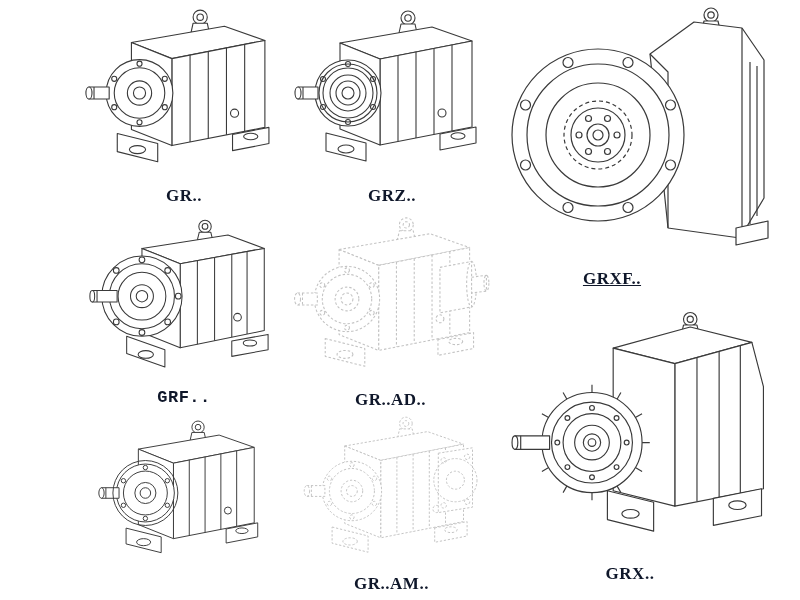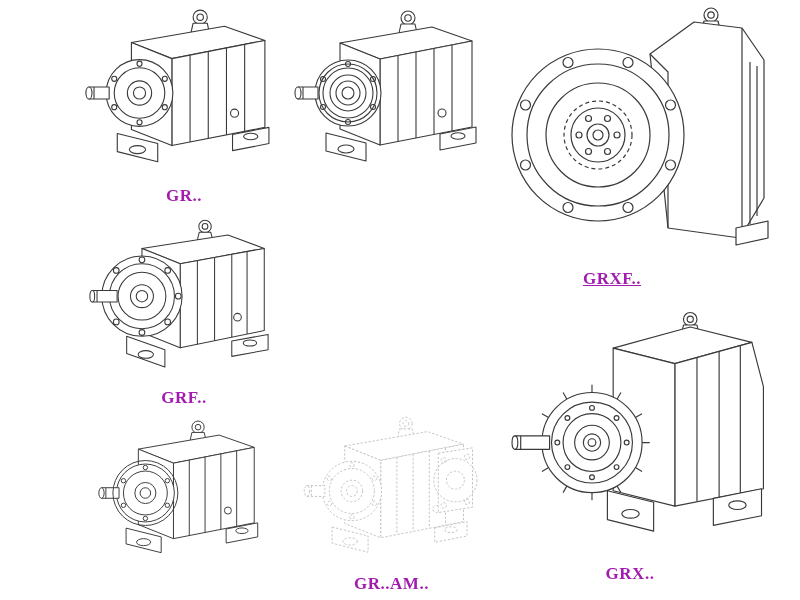--- a/index.html
+++ b/index.html
@@ -1,21 +1,21 @@
 <!DOCTYPE html>
 <html><head>
 <meta charset="utf-8">
 <style>
   html,body{margin:0;padding:0;background:#fff;}
   #stage{position:relative;width:800px;height:600px;background:#fff;overflow:hidden;
          font-family:"Liberation Serif", serif;color:#111;}
   .cell{position:absolute;}
   .cell svg{display:block;width:100%;}
   .fig-label{text-align:center;font-weight:bold;font-size:17px;letter-spacing:.5px;
-             line-height:24px;height:24px;color:#a21caf;}
+             line-height:24px;height:24px;color:#0f172a;}
   .ink{color:#3a3a3a;}
   .ghost{color:#c3c3c3;stroke-dasharray:2.5 2;}
   .shift-l{padding-right:64px;text-decoration:underline;}
   .shift-s{padding-right:28px;}
   #defs{position:absolute;width:0;height:0;overflow:hidden;}
 </style>
 </head>
 <body>
 
 <svg id="defs" aria-hidden="true">
@@ -180,36 +180,49 @@
     </svg>
     <div class="fig-label">GR..</div>
   </div>
 
   <div class="cell" style="left:292px;top:2px;width:200px;">
     <svg class="ink" viewBox="0 0 200 180" style="height:182px;">
       <use href="#sym-gr"></use>
       <circle cx="56" cy="90" r="29" fill="none" stroke="currentColor" stroke-width="1.1"></circle>
       <circle cx="56" cy="90" r="18" fill="none" stroke="currentColor" stroke-width="1.1"></circle>
     </svg>
+    <div class="fig-label">GRZ..</div>
   </div>
 
   <div class="cell" style="left:498px;top:2px;width:292px;">
     <svg class="ink" viewBox="0 0 292 265" style="height:265px;">
       <use href="#sym-grxf"></use>
     </svg>
     <div class="fig-label shift-l">GRXF..</div>
   </div>
 
-  <div class="cell" style="left:80px;top:214px;width:208px;">
+  <div class="cell" style="left:80px;top:214px;width:208px;font-family:Liberation Mono, monospace;">
     <svg class="ink" viewBox="0 0 200 180" style="height:172px;">
       <use href="#sym-grf"></use>
     </svg>
     <div class="fig-label">GRF..</div>
   </div>
 
+  <div class="cell" style="left:288px;top:210px;width:205px;">
+    <svg class="ghost" viewBox="0 0 200 180" style="height:178px;">
+      <use href="#sym-gr"></use>
+      <g stroke="currentColor" fill="#fff" stroke-width="1.1">
+        <polygon points="150,58 182,52 182,98 150,104"></polygon>
+        <ellipse cx="182" cy="75" rx="5" ry="23" fill="none"></ellipse>
+        <polygon points="182,68 197,66 197,82 182,84"></polygon>
+        <ellipse cx="197" cy="74" rx="2.5" ry="8" fill="none"></ellipse>
+      </g>
+    </svg>
+    <div class="fig-label">GR..AD..</div>
+  </div>
 
   <div class="cell" style="left:80px;top:414px;width:208px;">
     <svg class="ink" viewBox="0 0 200 180" style="height:158px;">
       <use href="#sym-gr"></use>
       <circle cx="56" cy="90" r="37" fill="none" stroke="currentColor" stroke-width="1.1"></circle>
     </svg>
   </div>
 
   <div class="cell" style="left:498px;top:300px;width:292px;">
     <svg class="ink" viewBox="0 0 300 272" style="height:262px;">

